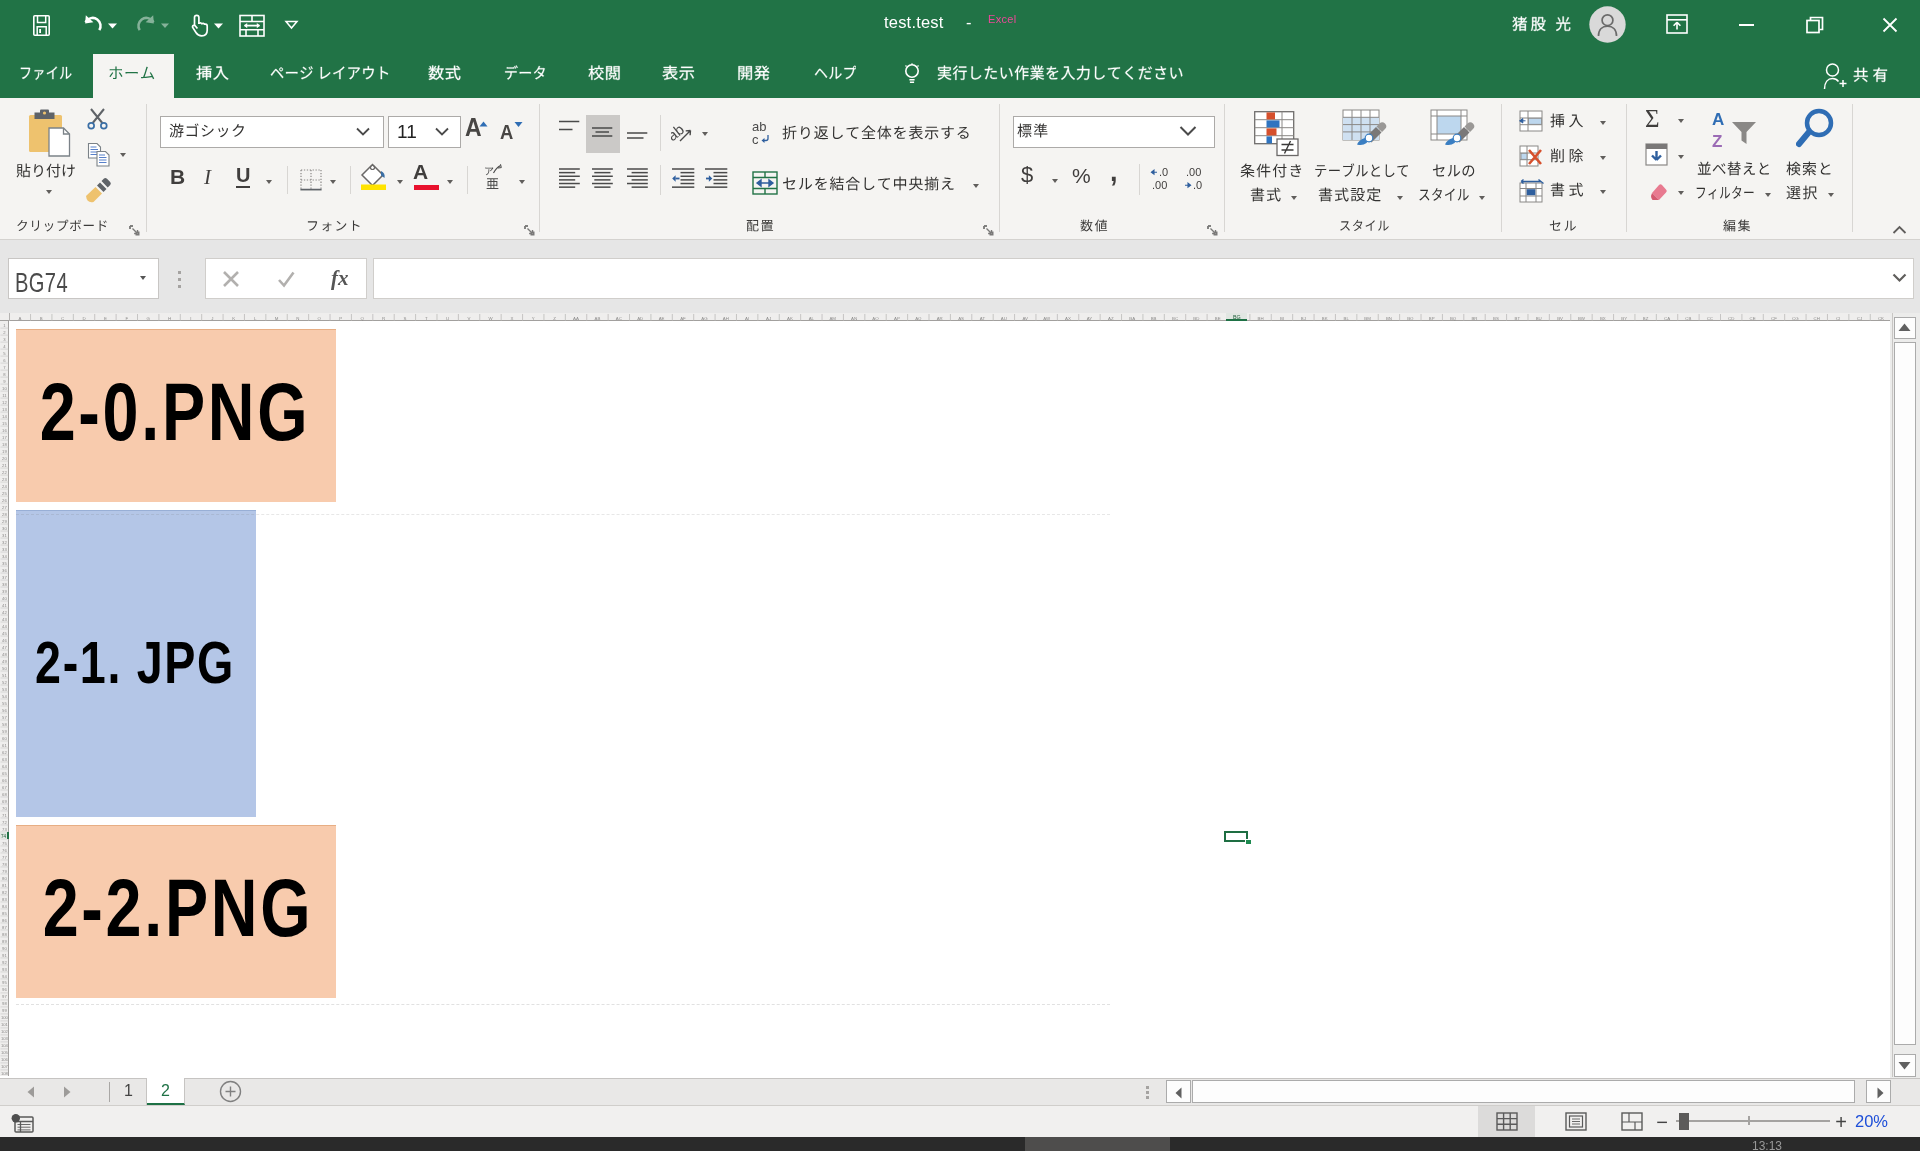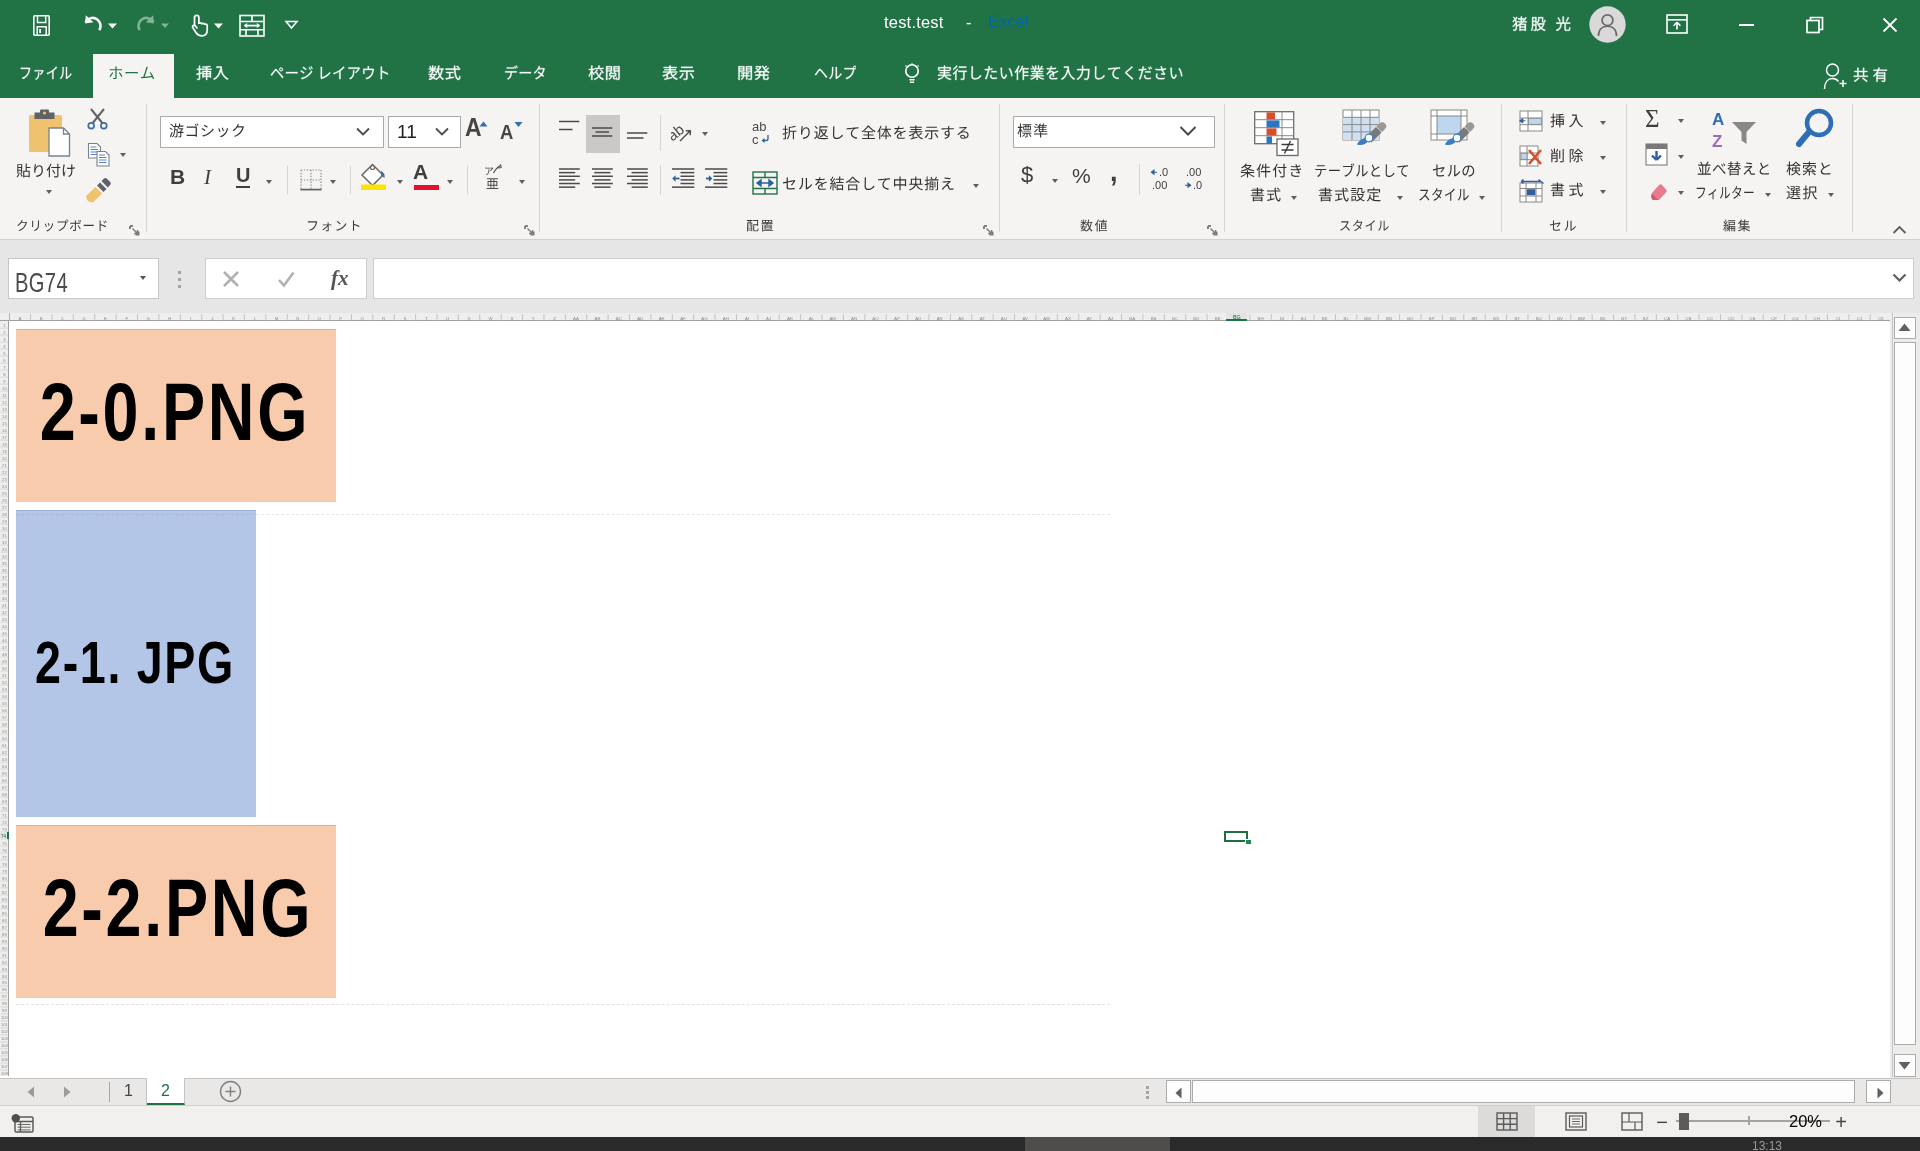--- a/index.html
+++ b/index.html
@@ -37,21 +37,21 @@
 <g transform="translate(207,0)" stroke="#fff" fill="none" stroke-width="1.6">
  <rect x="5" y="3.5" width="24" height="20.5"></rect>
  <path d="M5 9.5 h24 M5 17.8 h24 M17 3.5 v6 M11 17.8 v6.2 M23 17.8 v6.2"></path>
  <path d="M9.5 13.6 h15" stroke-width="1.8"></path>
  <path d="M9 13.6 l3.2-2.6 v5.2 z M25 13.6 l-3.2-2.6 v5.2 z" fill="#fff" stroke="none"></path>
 </g>
 <path d="M258 9.5 h11 l-5.5 6.5 z" fill="none" stroke="#fff" stroke-width="1.5"></path>
 </svg>
 <div class="abs" style="left:884px;top:13px;color:#fff;font-size:16.5px;letter-spacing:0.2px">test.test</div>
 <div class="abs" style="left:966px;top:13px;color:#fff;font-size:16.5px">-</div>
-<div class="abs" style="left:988px;top:13px;color:#0369a1;font-size:16px;letter-spacing:0.3px">Excel</div>
+<div class="abs" style="left:988px;top:13px;color:#ec4899;font-size:11px;letter-spacing:0.3px">Excel</div>
 <svg style="position:absolute;left:1512.0px;top:15.5px;" width="59.0" height="18.3" viewBox="0 0 59.0 18.3">
       <g fill="#ffffff" stroke="#ffffff" stroke-width="22" transform="translate(0,13.64) scale(0.015500,-0.015500)">
         <use href="#jg0" x="0"></use>
         <use href="#jg1" x="1194"></use>
         <use href="#jg3" x="2805"></use>
       </g>
     </svg>
 <svg class="abs" style="left:1589px;top:6px" width="37" height="37" viewBox="0 0 37 37">
 <circle cx="18.5" cy="18.5" r="18.2" fill="#d9d9d9"></circle>
 <circle cx="18.5" cy="14.2" r="5.4" fill="none" stroke="#6a6a6a" stroke-width="1.7"></circle>
@@ -1180,21 +1180,21 @@
 </svg>
 <svg class="abs" style="left:1621px;top:1112px" width="22" height="19" viewBox="0 0 22 19">
 <rect x="1" y="1" width="20" height="17" fill="none" stroke="#5a5a5a" stroke-width="1.4"></rect>
 <path d="M8 1 v9 M1 10 h20 M14 10 v8" stroke="#5a5a5a" stroke-width="1.2" fill="none"></path>
 </svg>
 <div class="abs" style="left:1655px;top:1111px;width:14px;height:18px;font-size:20px;color:#444;text-align:center">−</div>
 <div class="abs" style="left:1676px;top:1120px;width:154px;height:1.6px;background:#a5a3a1"></div>
 <div class="abs" style="left:1748px;top:1116px;width:1.6px;height:9px;background:#a5a3a1"></div>
 <div class="abs" style="left:1678.5px;top:1112.5px;width:10.5px;height:17px;background:#5c5b5a"></div>
 <div class="abs" style="left:1833px;top:1111px;width:16px;height:18px;font-size:20px;color:#444;text-align:center">+</div>
-<div class="abs" style="left:1789px;top:1111.5px;font-size:16.5px;color:#000000">20%</div>
+<div class="abs" style="left:1855px;top:1111.5px;font-size:16.5px;color:#1d4ed8">20%</div>
 <div class="abs" style="left:0;top:1137px;width:1920px;height:14px;background:#2a2a2a"></div>
 <div class="abs" style="left:1025px;top:1137px;width:145px;height:14px;background:#4e4d4c"></div>
 <div class="abs" style="left:1752px;top:1139px;font-size:12px;color:#9a9a9a">13:13</div>
 <svg width="0" height="0" style="position:absolute">
       <defs>
         <path id="jg0" d="M393 727H800V661H393ZM520 199H856V138H520ZM520 23H856V-40H520ZM347 539H959V472H347ZM568 840H641V489H568ZM482 372H895V-79H822V308H553V-79H482ZM878 804 945 778Q877 658 787 554Q696 450 590 365Q484 281 368 219Q363 226 354 238Q344 249 335 261Q325 272 317 279Q433 335 538 415Q643 494 729 593Q816 692 878 804ZM68 793 121 833Q187 773 227 709Q267 646 287 580Q307 514 313 446Q320 377 320 305Q320 232 316 166Q312 99 301 47Q290 -4 270 -32Q250 -60 214 -65Q189 -70 160 -71Q130 -71 99 -70Q98 -52 93 -32Q87 -12 77 4Q111 2 139 2Q166 2 182 3Q193 5 201 9Q209 13 214 20Q227 37 234 80Q242 123 245 182Q248 241 248 306Q248 397 236 481Q224 564 186 642Q148 720 68 793ZM247 486 303 454Q280 401 243 347Q206 292 163 244Q120 196 78 163Q70 178 57 197Q44 215 32 228Q73 255 114 296Q155 338 191 388Q226 437 247 486ZM290 825 346 788Q316 735 271 677Q225 620 174 569Q122 517 74 481Q66 497 53 517Q41 537 29 549Q76 579 126 624Q175 670 219 722Q262 775 290 825Z"></path>
         <path id="jg1" d="M529 806H783V736H529ZM437 407H853V338H437ZM499 806H571V686Q571 642 561 595Q552 548 524 503Q497 459 443 424Q438 432 428 441Q418 451 407 460Q396 470 388 474Q436 505 460 541Q483 577 491 615Q499 652 499 687ZM744 806H815V556Q815 540 818 535Q821 531 833 531Q837 531 846 531Q856 531 866 531Q876 531 880 531Q888 531 892 538Q897 546 899 570Q901 594 902 644Q913 635 932 627Q951 620 966 616Q963 556 955 523Q947 491 931 478Q916 466 889 466Q882 466 868 466Q855 466 841 466Q828 466 822 466Q792 466 775 474Q757 482 751 501Q744 520 744 556ZM545 340Q598 211 709 117Q819 23 969 -17Q960 -25 951 -37Q941 -48 932 -60Q924 -73 917 -83Q763 -35 651 68Q538 172 476 317ZM826 407H841L855 410L903 390Q876 296 828 220Q781 145 719 87Q657 29 584 -13Q512 -54 434 -80Q430 -70 422 -58Q415 -46 407 -34Q398 -23 391 -15Q463 5 531 42Q599 79 658 131Q716 183 760 249Q803 314 826 394ZM137 803H355V733H137ZM137 571H357V501H137ZM135 333H357V262H135ZM106 803H175V444Q175 385 172 317Q169 249 161 178Q153 108 136 41Q120 -26 94 -81Q88 -75 76 -68Q65 -61 54 -55Q42 -49 33 -46Q59 7 73 69Q88 131 95 196Q102 262 104 325Q106 389 106 444ZM315 803H385V10Q385 -20 378 -39Q370 -57 350 -66Q332 -76 300 -78Q268 -80 219 -80Q218 -71 214 -57Q210 -44 206 -31Q201 -18 196 -8Q231 -9 259 -9Q287 -9 297 -8Q306 -8 310 -4Q315 -0 315 10Z"></path>
         <path id="jg2" d=""></path>
         <path id="jg3" d="M587 405H662V32Q662 8 671 0Q679 -7 709 -7Q716 -7 734 -7Q751 -7 772 -7Q794 -7 813 -7Q831 -7 840 -7Q860 -7 870 5Q880 17 884 53Q888 89 890 161Q898 154 911 148Q923 142 936 137Q950 132 960 129Q955 48 945 2Q935 -43 911 -61Q888 -78 846 -78Q839 -78 818 -78Q797 -78 773 -78Q748 -78 728 -78Q708 -78 701 -78Q656 -78 631 -69Q606 -59 597 -35Q587 -11 587 32ZM323 400H402Q396 315 380 241Q365 167 331 107Q298 46 238 -1Q177 -48 81 -80Q77 -70 69 -58Q61 -46 52 -35Q43 -23 34 -16Q124 11 179 52Q233 93 263 145Q292 198 305 262Q317 326 323 400ZM138 766 206 791Q231 753 256 708Q281 664 300 621Q320 578 329 544L256 516Q248 549 230 592Q211 636 187 681Q164 727 138 766ZM795 802 873 774Q852 731 828 684Q804 637 779 594Q755 551 733 519L669 544Q691 578 714 623Q738 668 759 715Q781 763 795 802ZM55 458H948V387H55ZM459 840H535V429H459Z"></path>
         <path id="jg4" d="M861 665Q856 654 853 642Q849 630 846 615Q838 575 825 528Q812 480 793 429Q775 379 751 332Q726 284 697 246Q651 188 595 138Q539 87 467 47Q395 7 303 -22L235 53Q333 78 404 114Q476 149 530 195Q584 241 625 294Q661 339 688 397Q714 455 732 513Q749 572 756 620Q742 620 703 620Q664 620 611 620Q558 620 500 620Q443 620 390 620Q337 620 298 620Q259 620 245 620Q215 620 190 619Q165 618 145 617V705Q159 704 176 702Q193 700 211 700Q229 699 245 699Q257 699 288 699Q319 699 361 699Q404 699 452 699Q501 699 548 699Q596 699 638 699Q679 699 708 699Q737 699 747 699Q758 699 772 700Q786 700 800 704Z"></path>

